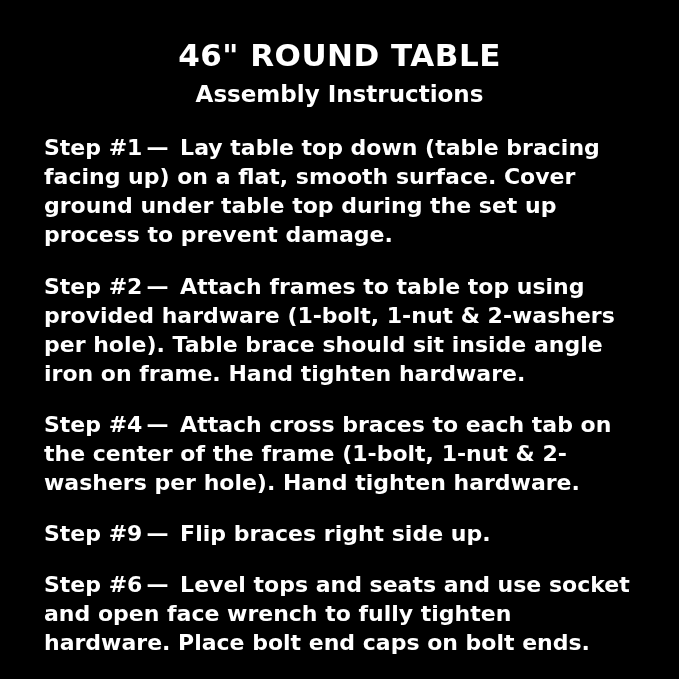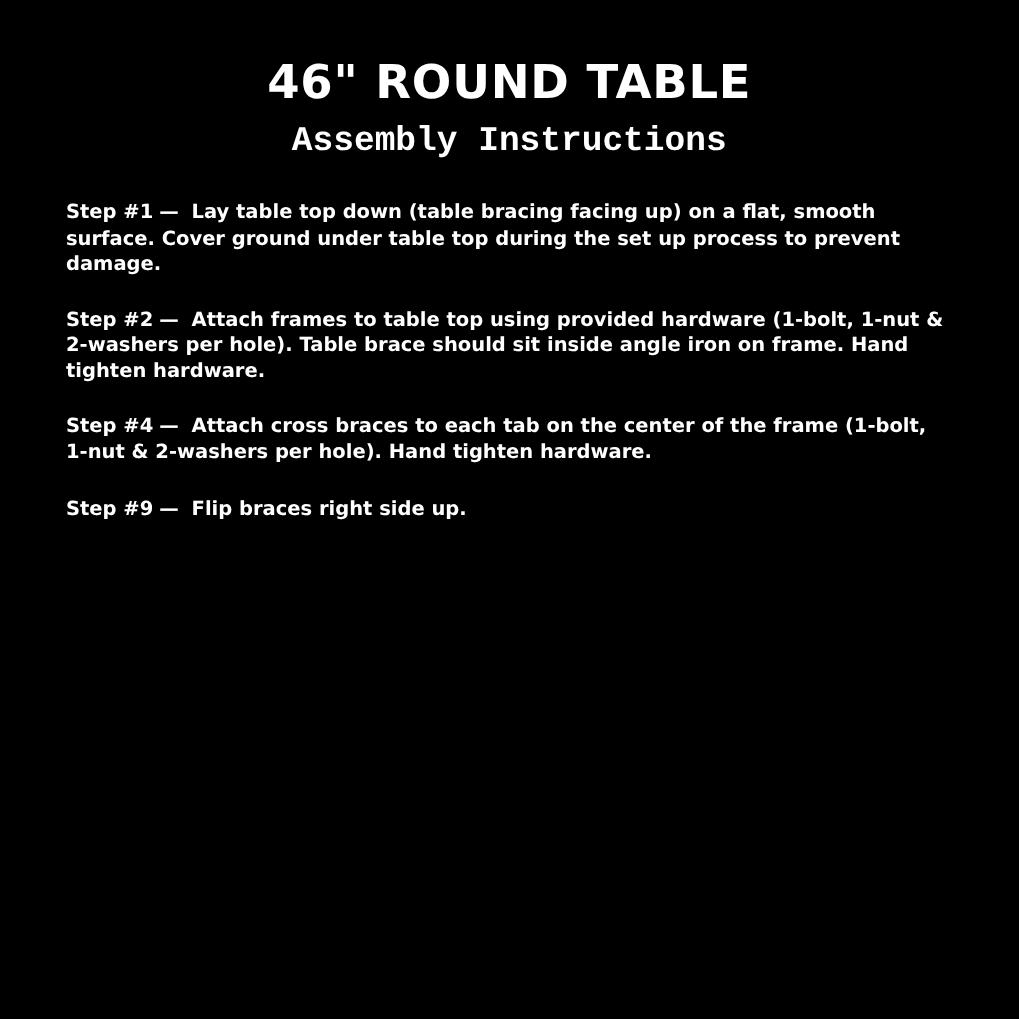--- a/index.html
+++ b/index.html
@@ -28,27 +28,26 @@
     letter-spacing: 0.5px;
     line-height: 1.1;
     margin: 8px 0 0 0;
   }
   .subtitle {
     text-align: center;
     font-size: 23px;
     font-weight: bold;
     line-height: 1.1;
     margin: 10px 0 0 0;
-    font-family: Liberation Mono, monospace;
   }
   .steps {
     margin-top: 26px;
   }
   .step {
-    font-size: 13px;
+    font-size: 22px;
     font-weight: bold;
     line-height: 1.32;
     margin-bottom: 20px;
     text-align: left;
   }
   .step:last-child {
     margin-bottom: 0;
   }
   .step-label {
     white-space: nowrap;
@@ -77,15 +76,18 @@
 
 
     <p class="step">
       <span class="step-label">Step #4</span><span class="dash">—</span> <span>Attach cross braces to each tab on the center of the frame (1-bolt, 1-nut &amp; 2-washers per hole). Hand tighten hardware.</span>
     </p>
 
     <p class="step">
       <span class="step-label">Step #9</span><span class="dash">—</span> <span>Flip braces right side up.</span>
     </p>
 
+    <p class="step">
+      <span class="step-label">Step #6</span><span class="dash">—</span> <span>Level tops and seats and use socket and open face wrench to fully tighten hardware. Place bolt end caps on bolt ends.</span>
+    </p>
 
   </div>
 </div>
 
 </body></html>

